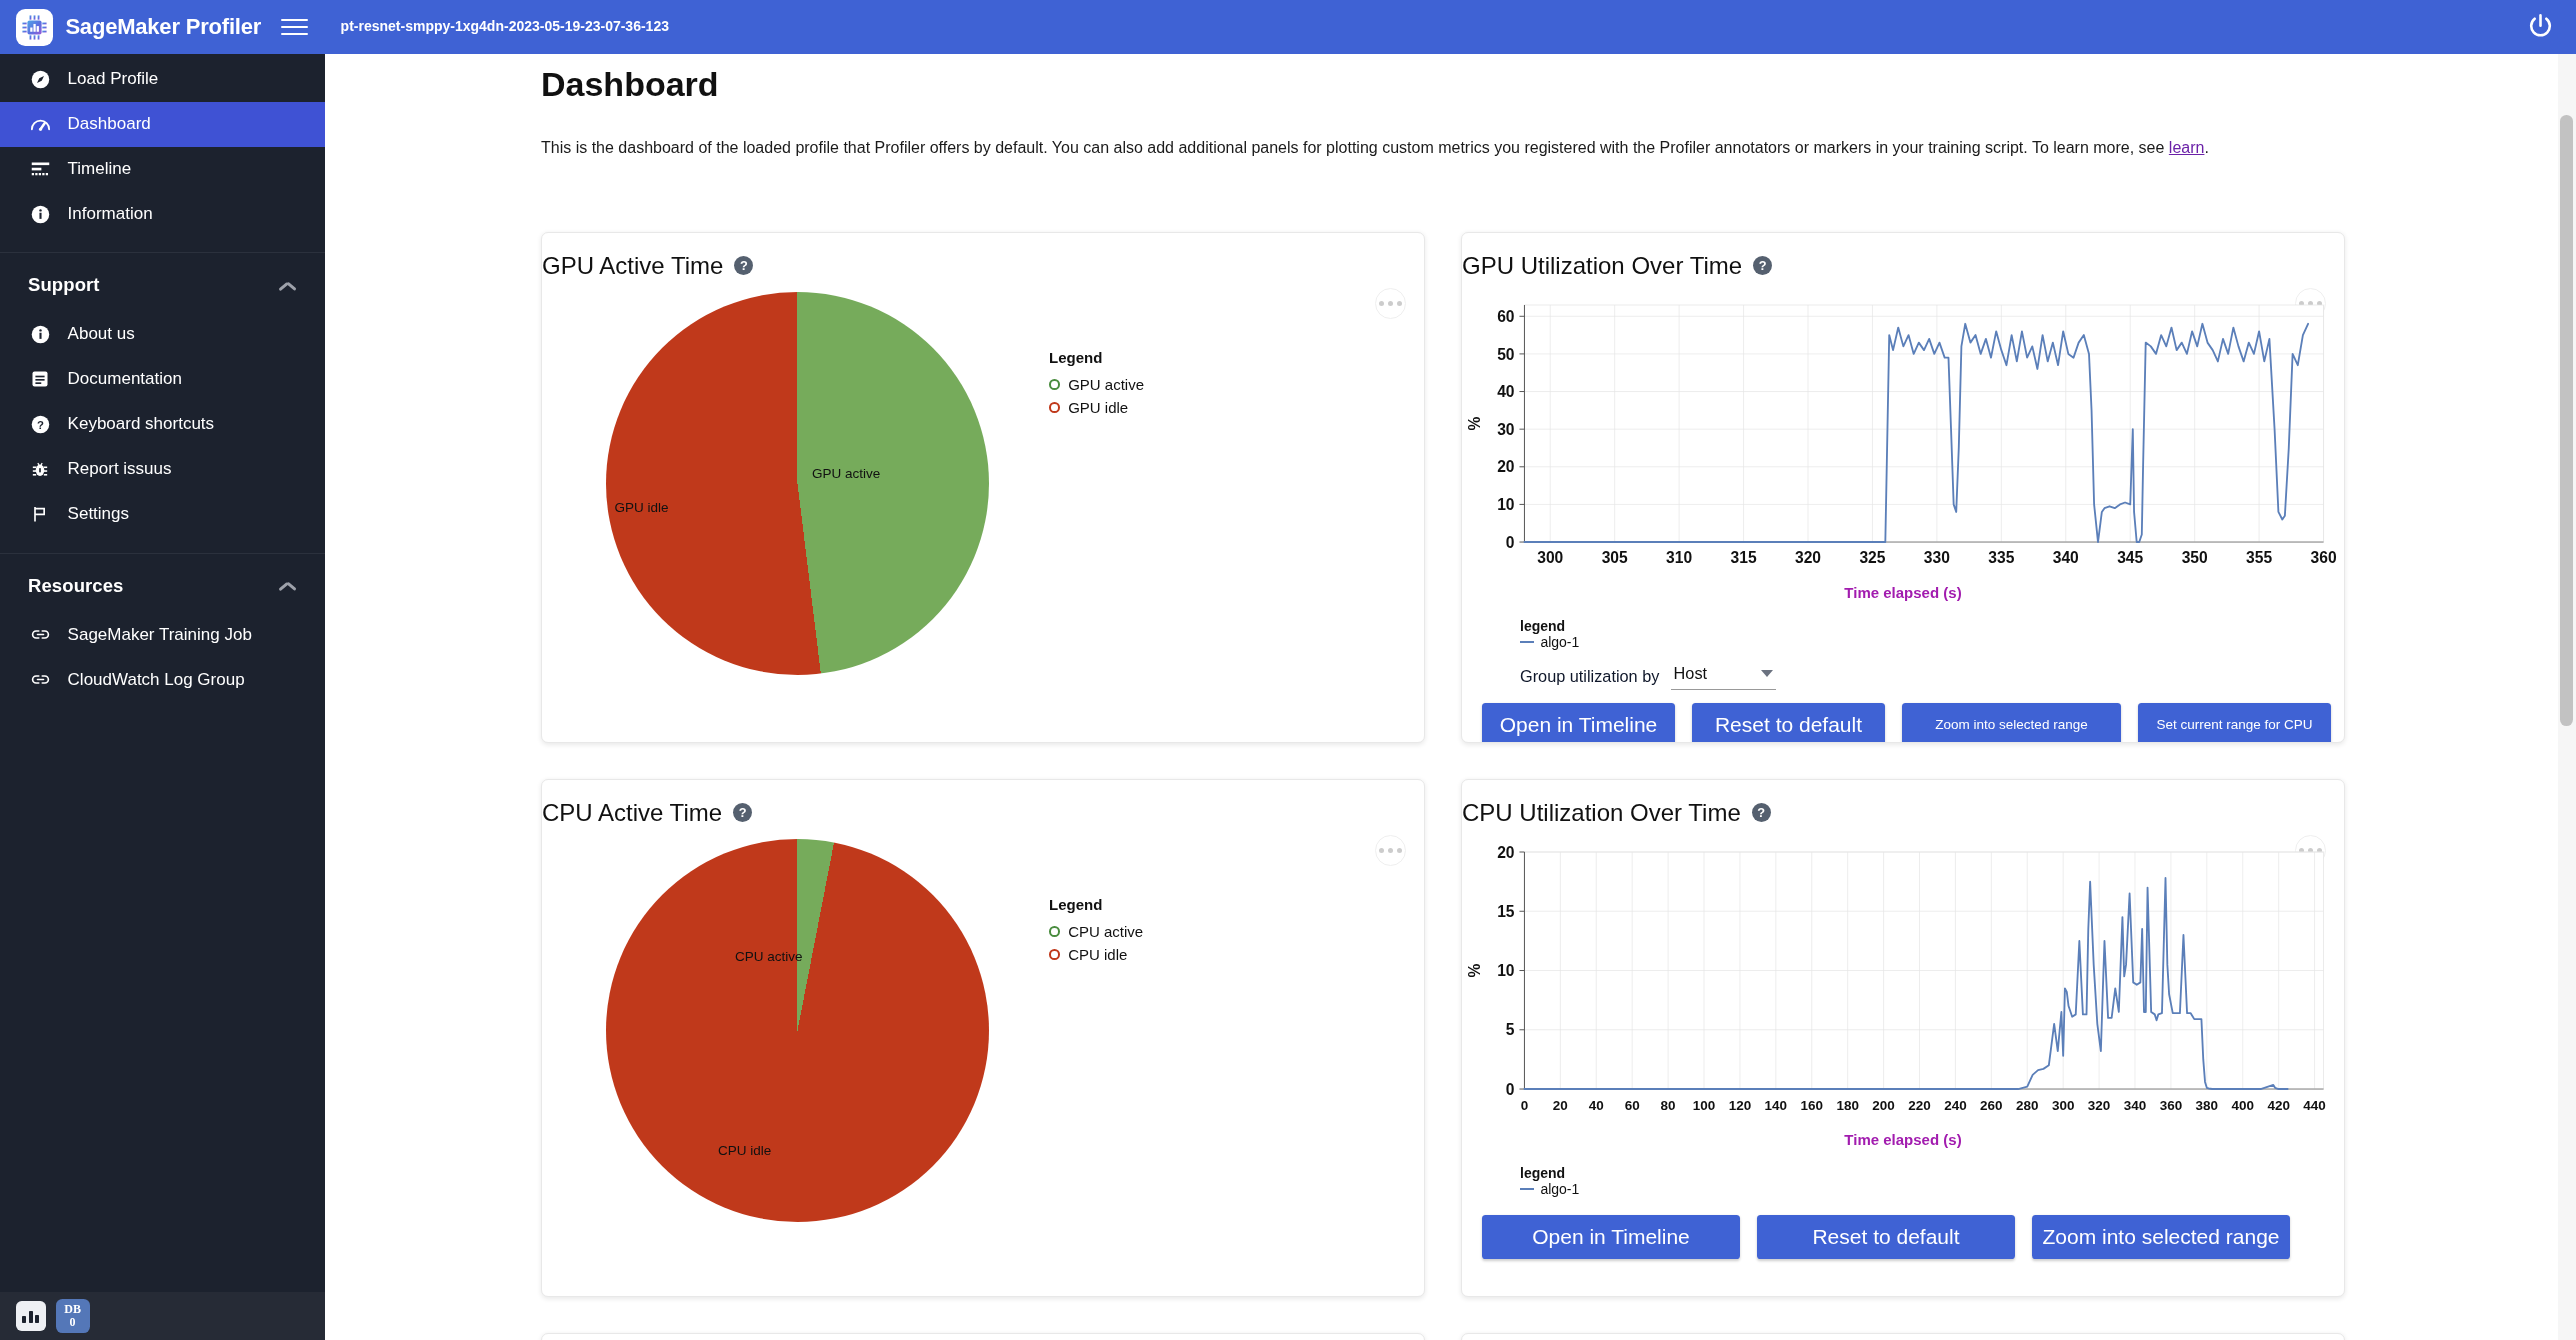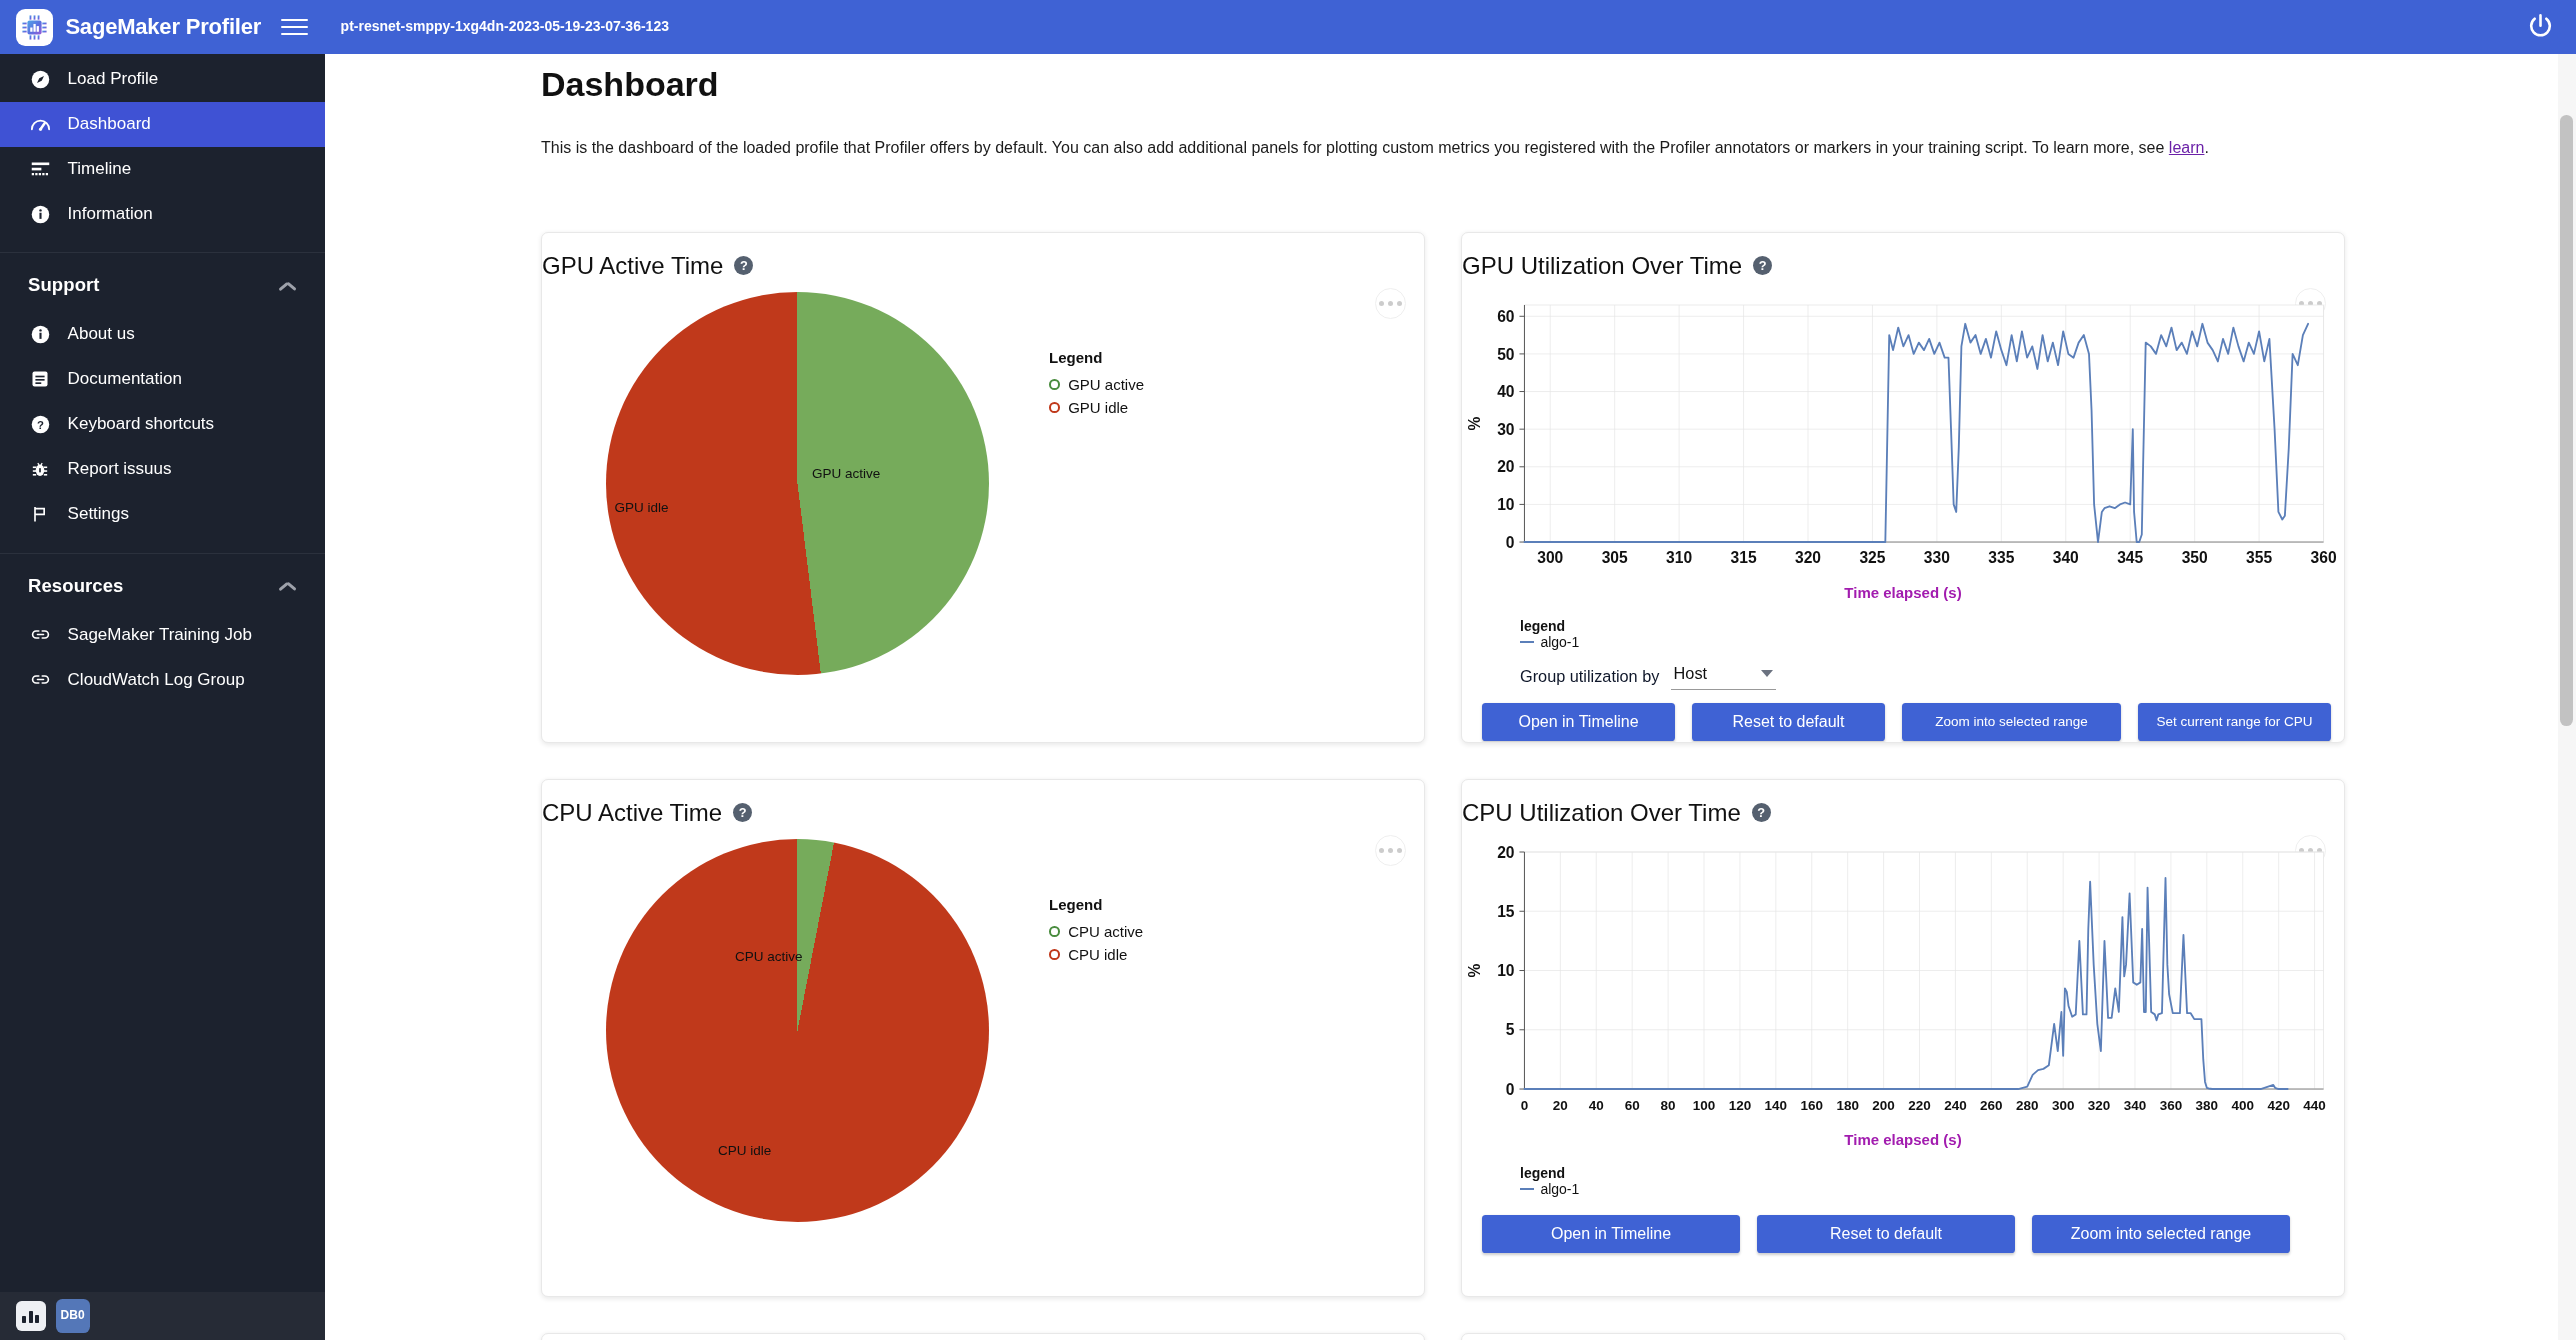--- a/index.html
+++ b/index.html
@@ -72,21 +72,21 @@
     background: #262b36; display: flex; align-items: center; gap: 10px; padding-left: 15.6px;
   }
   #chart-status-icon {
     width: 30px; height: 30px; border-radius: 5.7px; background: #eef0f4;
     display: flex; align-items: flex-end; justify-content: center; gap: 2.5px; padding-bottom: 7.8px;
   }
   #chart-status-icon i { display: block; width: 3.9px; background: #1c222e; border-radius: 0.7px; }
   #db-badge {
     width: 34px; height: 34px; border-radius: 6.4px; background: #5477b8;
     color: #fff; font-size: 12px; font-weight: bold; line-height: 1.12;
-    display: flex; flex-direction: row; align-items: center; justify-content: center;
+    display: flex; flex-direction: column; align-items: center; justify-content: center; font-family: Liberation Serif, serif;
   }
 
   
   #main {
     position: absolute; left: 325px; top: 54px; width: 2251px; height: 1287px;
     background: #ffffff; overflow: hidden;
   }
   #page-title { font-size: 34px; font-weight: 600; color: #111; margin: 11.4px 0 0 216px; }
   #intro {
     margin: 33px 0 0 216px; width: 1789px; font-size: 16px; color: #1b1b1b; line-height: 1.42;
@@ -143,21 +143,21 @@
   .sel {
     min-width: 105px; border-bottom: 1.1px solid #999; display: flex; align-items: center;
     justify-content: space-between; padding: 1.4px 2.8px 5.7px 2.8px; cursor: pointer;
   }
   .sel .v { font-size: 16.3px; color: #111; }
   .caret { width: 0; height: 0; border-left: 6.4px solid transparent; border-right: 6.4px solid transparent; border-top: 7.8px solid #6b7280; margin-left:15.6px;}
 
   .btn-row { display: flex; gap: 17px; margin-top: 12.8px; padding: 0 20px; }
   .btn {
     background: #3f62d4; color: #fff; border: none; border-radius: 3.6px;
-    padding: 10px 5.7px; font-size: 16px; cursor: pointer; box-shadow: 0 1.4px 2.8px rgba(0,0,0,.2);
+    padding: 10px 5.7px; font-size: 21px; cursor: pointer; box-shadow: 0 1.4px 2.8px rgba(0,0,0,.2);
     font-family: "Liberation Sans", sans-serif; white-space: nowrap; text-align:center;
   }
   .btn.sm { font-size: 13.5px; }
   .btn.b1 { flex: 0 0 193px; }
   .btn.b2 { flex: 0 0 193px; }
   .btn.b3 { flex: 0 0 219px; }
   .btn.b4 { flex: 0 0 193px; }
   .btn.c1 { flex: 0 0 258px; }
   .btn.c2 { flex: 0 0 258px; }
   .btn.c3 { flex: 0 0 258px; }

